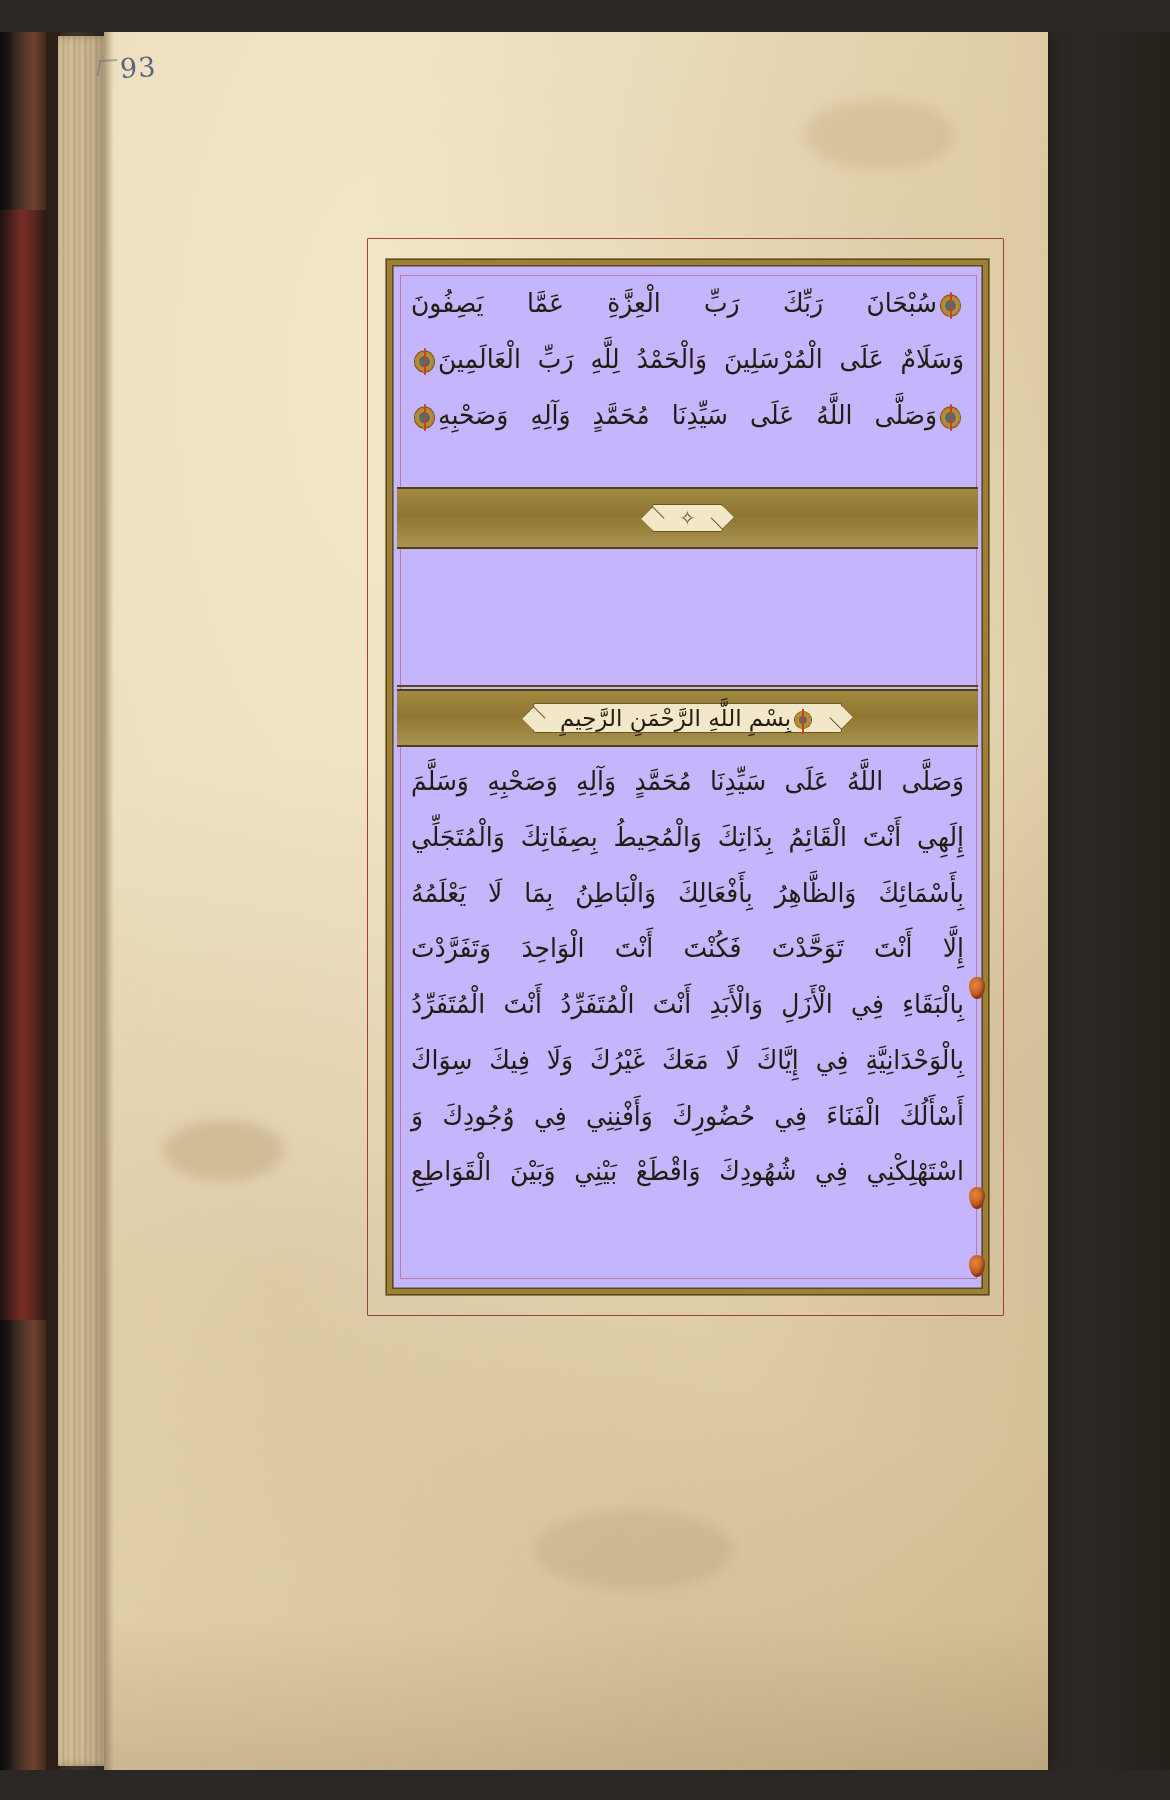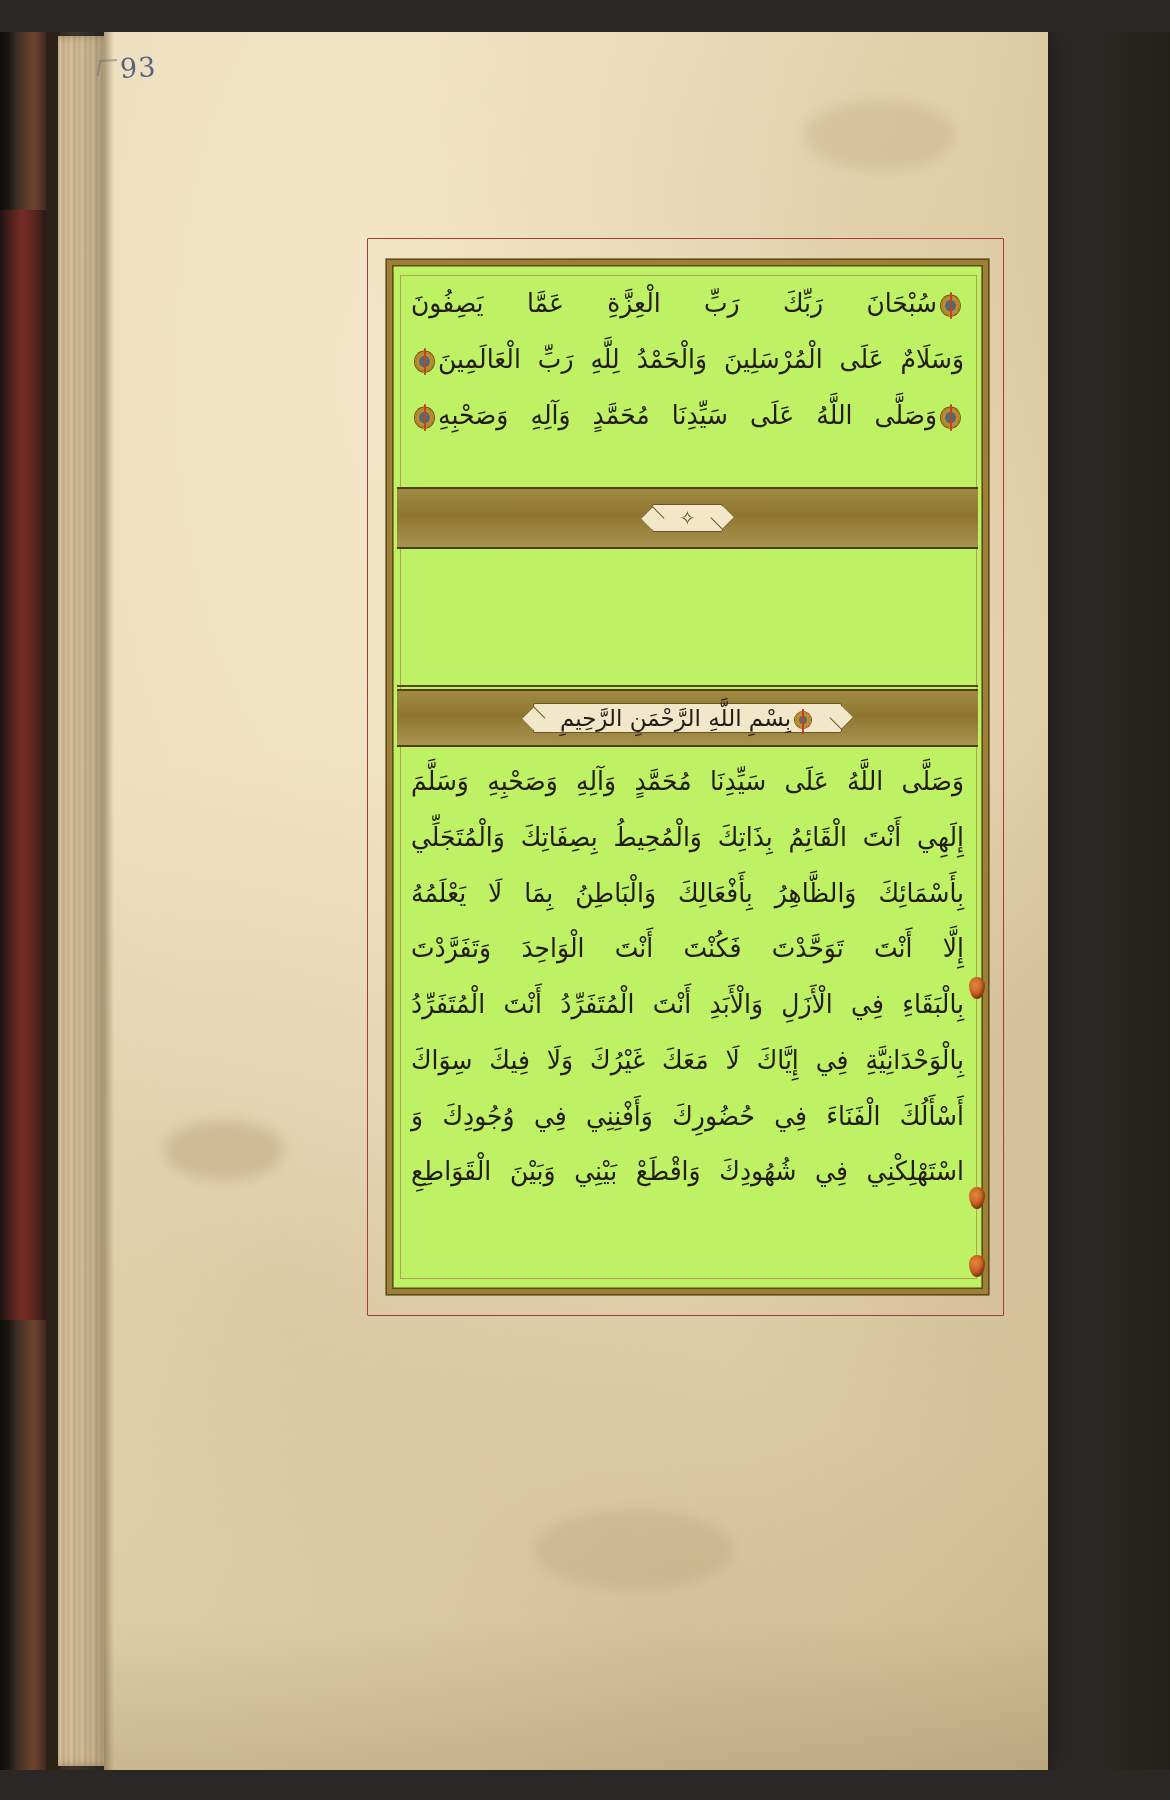--- a/index.html
+++ b/index.html
@@ -129,21 +129,21 @@
     border-radius: 1px;
   }
   
   #frame-gold {
     position: absolute;
     left: 20px; top: 22px; right: 16px; bottom: 22px;
     border: 5px solid #9d8038;
     box-shadow:
       inset 0 0 0 1.6px #5e4a18,
       0 0 0 1.6px #5e4a18;
-    background: #bef264;
+    background: #c4b5fd;
   }
   
   #frame-red2 {
     position: absolute;
     left: 8px; top: 10px; right: 6px; bottom: 10px;
     border: 1px solid rgba(162,59,70,.45);
   }
 
   .panel {
     position: absolute;

